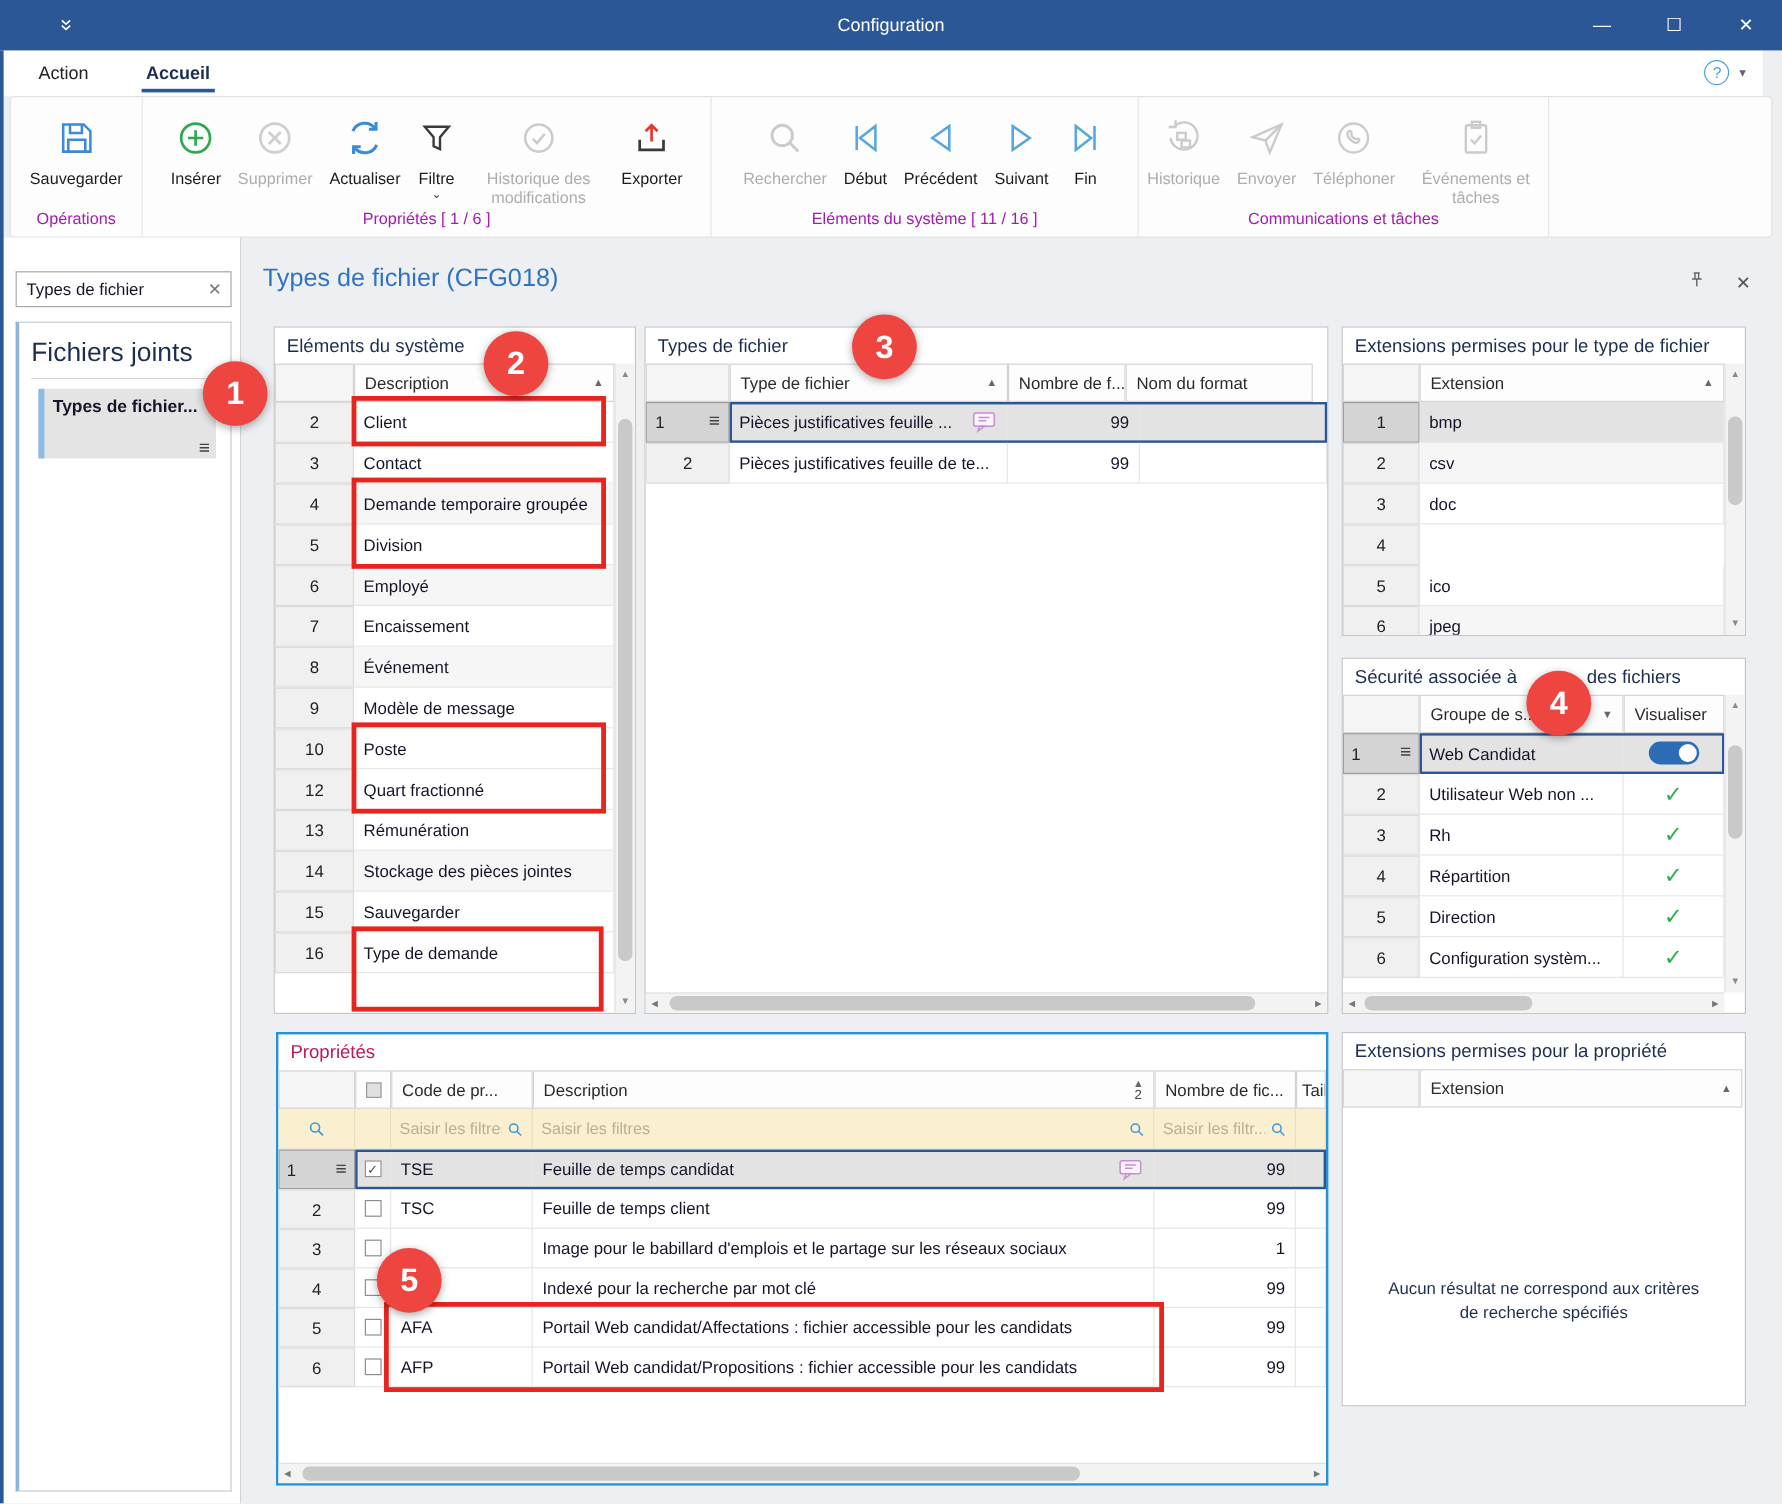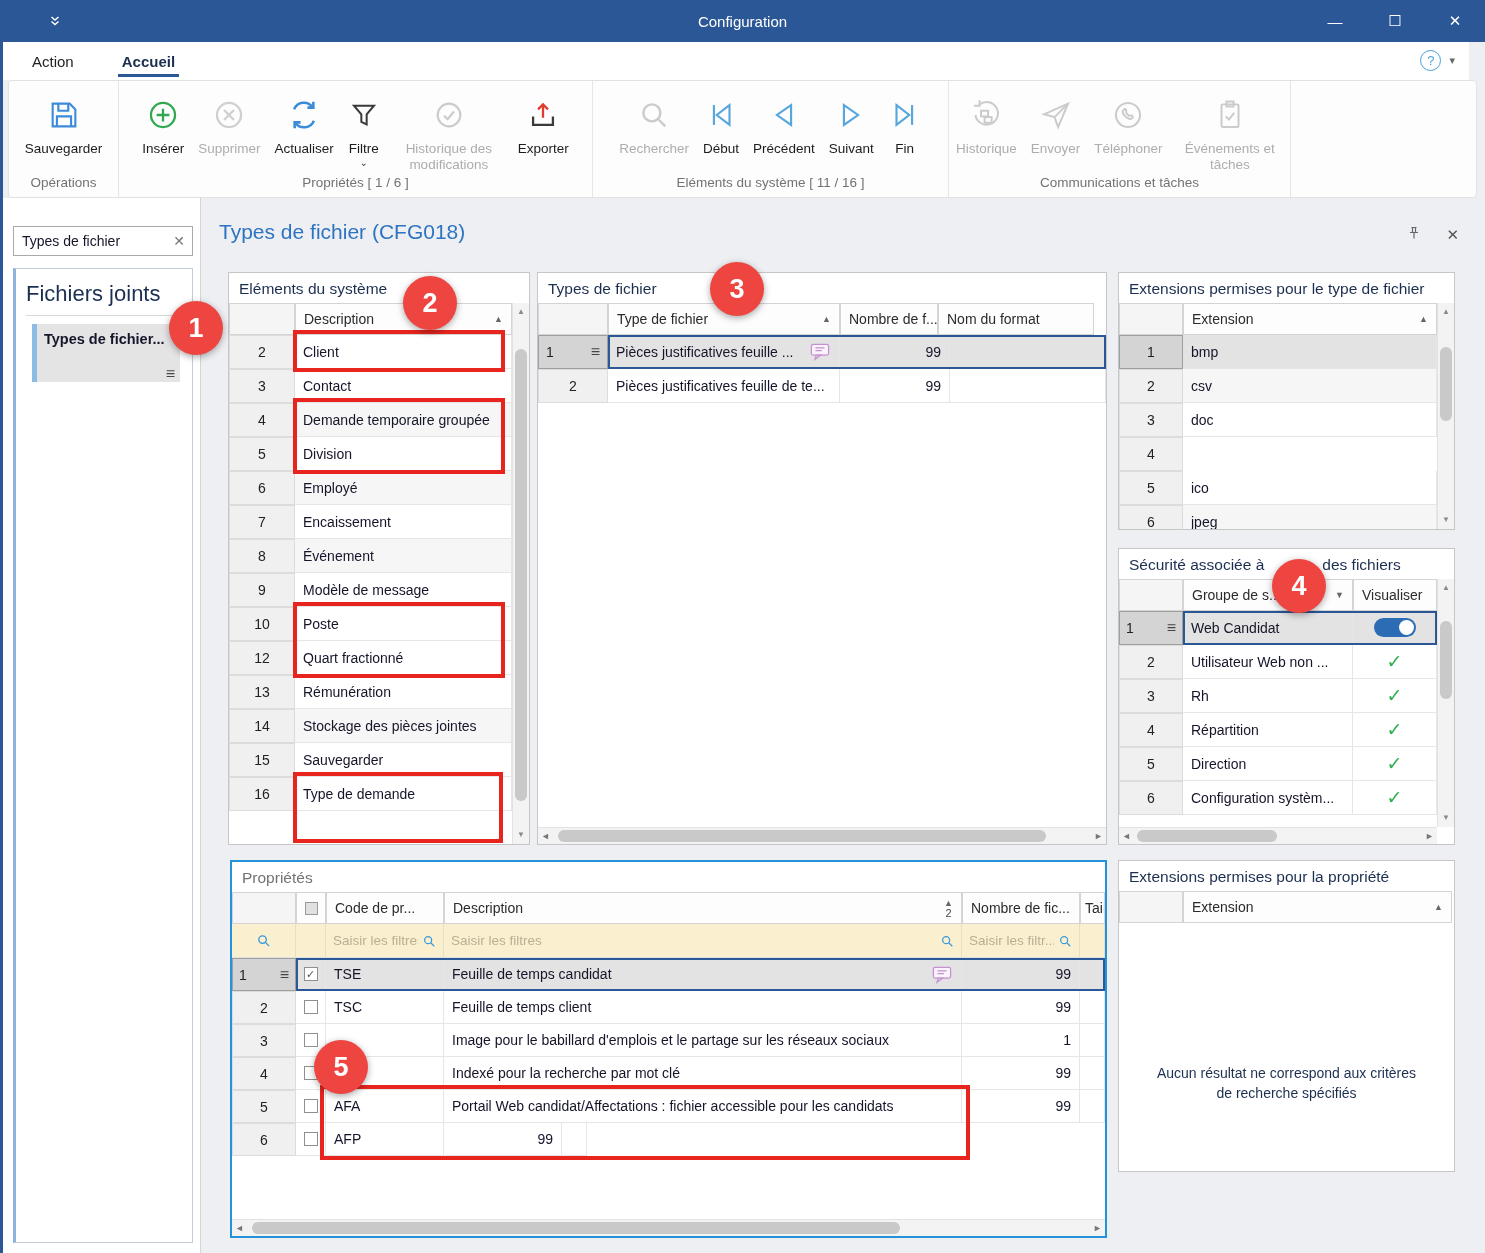--- a/index.html
+++ b/index.html
@@ -23,21 +23,21 @@
   .tab.active{font-weight:bold;color:#1c2f51;}
   .tab.active::after{content:"";position:absolute;left:-2px;right:-2px;bottom:-7px;height:3px;background:#2b5797;}
   .help-area{position:absolute;right:14px;top:8px;display:flex;align-items:center;gap:8px;}
   .help-circle{width:19px;height:19px;border:1.7px solid #4a9fd8;border-radius:50%;color:#4a9fd8;font-size:13px;display:flex;align-items:center;justify-content:center;}
   .help-chev{color:#666;font-size:11px;}
   
   .ribbon{position:absolute;left:8px;top:80px;width:1469px;height:118px;background:#fdfdfd;border:1px solid #e2e2e2;border-radius:4px;display:flex;box-sizing:border-box;}
   .rgroup{display:flex;flex-direction:column;border-right:1px solid #e6e6e6;box-sizing:border-box;}
   .rgroup:last-child{border-right:none;}
   .rgroup-buttons{flex:1;display:flex;justify-content:center;align-items:flex-start;padding-top:8px;}
-  .rgroup-label{height:25px;text-align:center;color:#737373;font-size:13.5px;line-height:22px;white-space:nowrap;}
+  .rgroup-label{height:25px;text-align:center;color:#a21caf;font-size:13.5px;line-height:22px;white-space:nowrap;}
   .rbtn{display:flex;flex-direction:column;align-items:center;padding:0 7px;}
   .ricon{height:52px;display:flex;align-items:center;justify-content:center;}
   .rlabel{font-size:13.5px;color:#1c1c1c;text-align:center;line-height:1.15;max-width:110px;white-space:pre-line;}
   .rbtn.disabled .rlabel{color:#adadad;}
   .ddown{font-size:10px;color:#444;line-height:8px;margin-top:2px;}
   
   .sidebar{position:absolute;left:0;top:198px;width:201px;bottom:0;background:#fff;border-right:1px solid #d4d4d4;box-sizing:border-box;}
   .search-box{position:absolute;left:13px;top:28px;width:180px;height:30px;border:1px solid #a9a9a9;display:flex;align-items:center;box-sizing:border-box;background:#fff;}
   .search-box input{border:0;outline:0;flex:1;min-width:0;font-size:14px;padding:0 8px;color:#15152a;font-family:"Liberation Sans",sans-serif;background:transparent;}
   .search-clear{width:26px;text-align:center;color:#777;font-size:14px;}
@@ -47,21 +47,21 @@
   .side-item-label{padding:7px 6px 0 7px;font-weight:bold;font-size:14.5px;color:#15152a;}
   .burger{color:#444;font-size:16px;line-height:12px;}
   .side-item .burger{position:absolute;right:5px;bottom:2px;}
   
   .doc-title{position:absolute;left:219px;top:220px;font-size:21px;color:#2e74c2;}
   .doc-tools{position:absolute;right:26px;top:225px;display:flex;gap:24px;align-items:center;}
   .doc-x{color:#555;font-size:15px;}
   
   .panel{position:absolute;background:#fff;border:1px solid #c6c6c6;box-sizing:border-box;overflow:hidden;}
   .panel-title{height:30px;line-height:31px;padding:0 10px;font-size:15.5px;color:#1c2f51;white-space:nowrap;}
-  .panel-title.blue{color:#737373;}
+  .panel-title.blue{color:#be185d;}
   .ghead{display:flex;}
   .hc{height:32px;border:1px solid #d4d4d4;box-sizing:border-box;display:flex;align-items:center;padding:0 8px;font-size:14px;color:#2b2b2b;background:#fdfdfd;white-space:nowrap;overflow:hidden;}
   .grow{display:flex;}
   .cnum{height:34px;background:#f0f0f0;border:1px solid #dcdcdc;box-sizing:border-box;display:flex;align-items:center;justify-content:center;font-size:14px;color:#222;gap:5px;}
   .cdata{height:34px;border-right:1px solid #e6e6e6;border-bottom:1px solid #e6e6e6;box-sizing:border-box;display:flex;align-items:center;padding:0 8px;font-size:14px;color:#15152a;white-space:nowrap;overflow:hidden;}
   .rowdata{display:flex;}
   .selb{outline:2px solid #2b5797;outline-offset:-2px;}
   .sel .cnum{background:#d4d4d4;border-color:#9f9f9f;}
   .sel .cdata{background:#e3e3e3;}
   .alt .cdata{background:#f6f6f6;}
@@ -667,20 +667,21 @@
     <div class="cdata" style="width:518px;height:33px">Portail Web candidat/Affectations : fichier accessible pour les candidats</div>
     <div class="cdata num-right" style="width:118px;height:33px">99</div>
     <div class="cdata" style="width:25px;height:33px;padding:0"></div>
   </div>
   <div class="grow" style="height:33px">
     <div class="cnum" style="width:64px;height:33px">6</div>
     <div class="cdata" style="width:30px;height:33px;justify-content:center;padding:0">
         <span class="cb"></span>
       </div>
     <div class="cdata" style="width:118px;height:33px">AFP</div>
+    <div class="cdata" style="width:518px;height:33px">Portail Web candidat/Propositions : fichier accessible pour les candidats</div>
     <div class="cdata num-right" style="width:118px;height:33px">99</div>
     <div class="cdata" style="width:25px;height:33px;padding:0"></div>
   </div>
   <div class="hscroll">
     <span class="harr l">◄</span>
     <div class="hthumb" style="left:20px;width:648px"></div>
     <span class="harr r">►</span>
   </div>
 </div>
 

